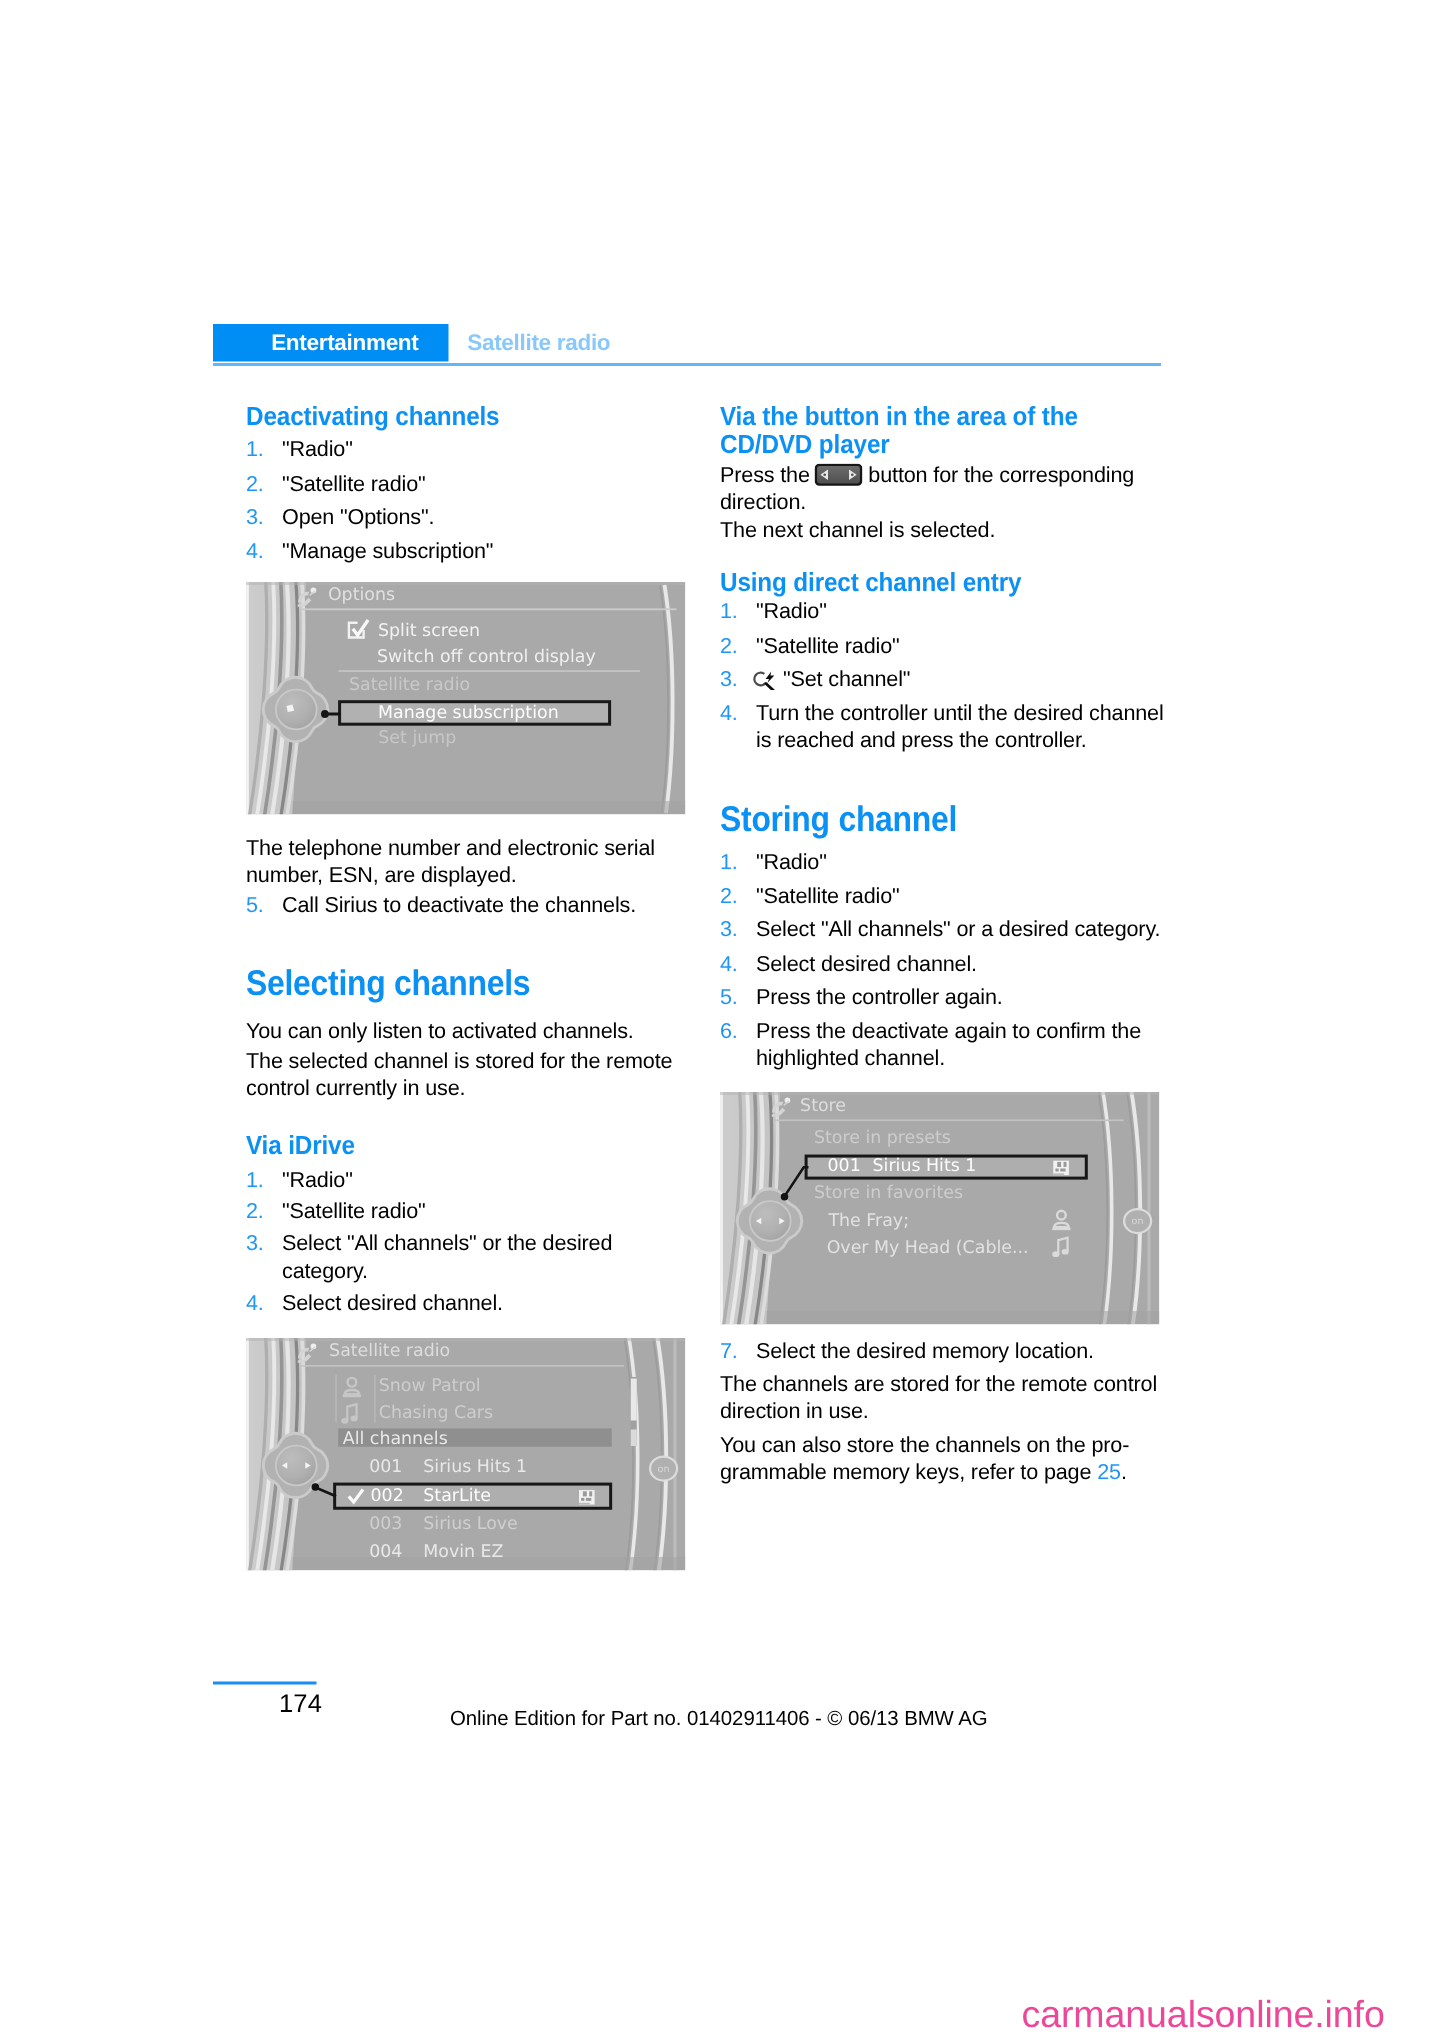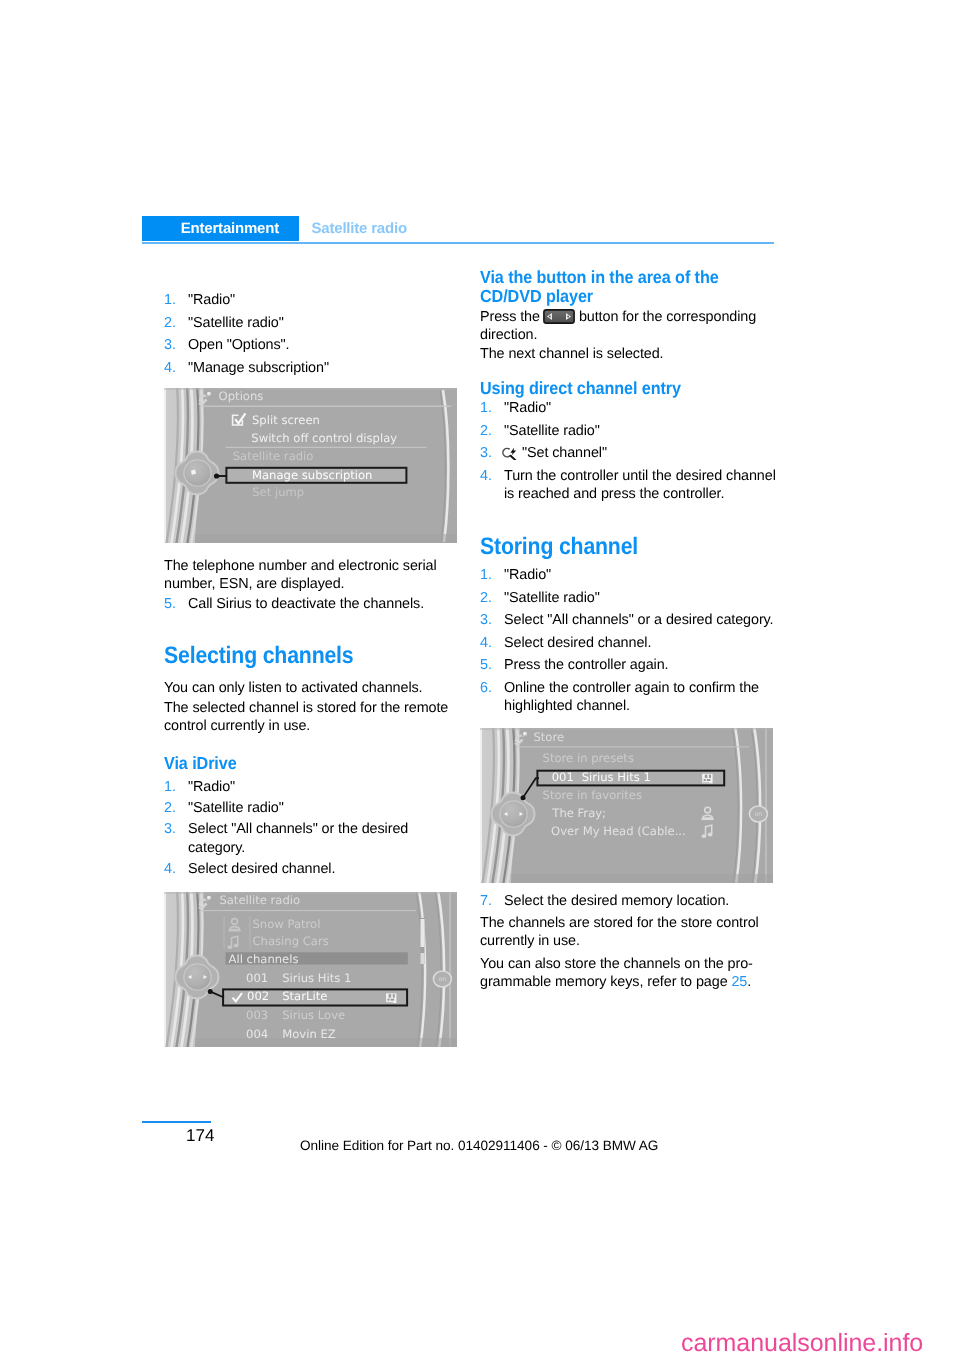--- a/index.html
+++ b/index.html
@@ -53,20 +53,23 @@
 <body>
 
 <div class="page">
 
   <div class="hdr">
     <div class="hdr-tab">Entertainment</div>
     <div class="hdr-sec">Satellite radio</div>
     <div class="hdr-rule"></div>
   </div>
 
+  <div class="blk" style="left:164px;top:268px">
+    <h3 class="sub">Deactivating channels</h3>
+  </div>
 
   <div class="blk" style="left:164px;top:291px">
     <div class="li"><span class="n">1.</span><span>"Radio"</span></div>
     <div class="li"><span class="n">2.</span><span>"Satellite radio"</span></div>
     <div class="li"><span class="n">3.</span><span>Open "Options".</span></div>
     <div class="li"><span class="n">4.</span><span>"Manage subscription"</span></div>
   </div>
 
   <div class="blk" style="left:164px;top:557px">
     <p class="body">The telephone number and electronic serial number, ESN, are displayed.</p>
@@ -138,29 +141,29 @@
   <div class="blk" style="left:480px;top:535px">
     <h2 class="sec">Storing channel</h2>
   </div>
 
   <div class="blk" style="left:480px;top:566px">
     <div class="li"><span class="n">1.</span><span>"Radio"</span></div>
     <div class="li"><span class="n">2.</span><span>"Satellite radio"</span></div>
     <div class="li"><span class="n">3.</span><span>Select "All channels" or a desired category.</span></div>
     <div class="li"><span class="n">4.</span><span>Select desired channel.</span></div>
     <div class="li"><span class="n">5.</span><span>Press the controller again.</span></div>
-    <div class="li"><span class="n">6.</span><span>Online the controller again to confirm the highlighted channel.</span></div>
+    <div class="li"><span class="n">6.</span><span>Press the deactivate again to confirm the highlighted channel.</span></div>
   </div>
 
   <div class="blk" style="left:480px;top:892px">
     <div class="li"><span class="n">7.</span><span>Select the desired memory location.</span></div>
   </div>
 
   <div class="blk" style="left:480px;top:914px">
-    <p class="body">The channels are stored for the store control currently in use.</p>
+    <p class="body">The channels are stored for the remote control direction in use.</p>
   </div>
 
   <div class="blk" style="left:480px;top:955px">
     <p class="body"><span>You can also store the channels on the pro-grammable memory keys, refer to page </span><span class="pglink">25</span><span>.</span></p>
   </div>
 
   <div class="pic" style="left:164px;top:388px">
       <svg width="293" height="155" viewBox="0 0 293 155" xmlns="http://www.w3.org/2000/svg">
         <defs>
 <radialGradient id="gk1" cx="0.38" cy="0.32" r="0.85">

